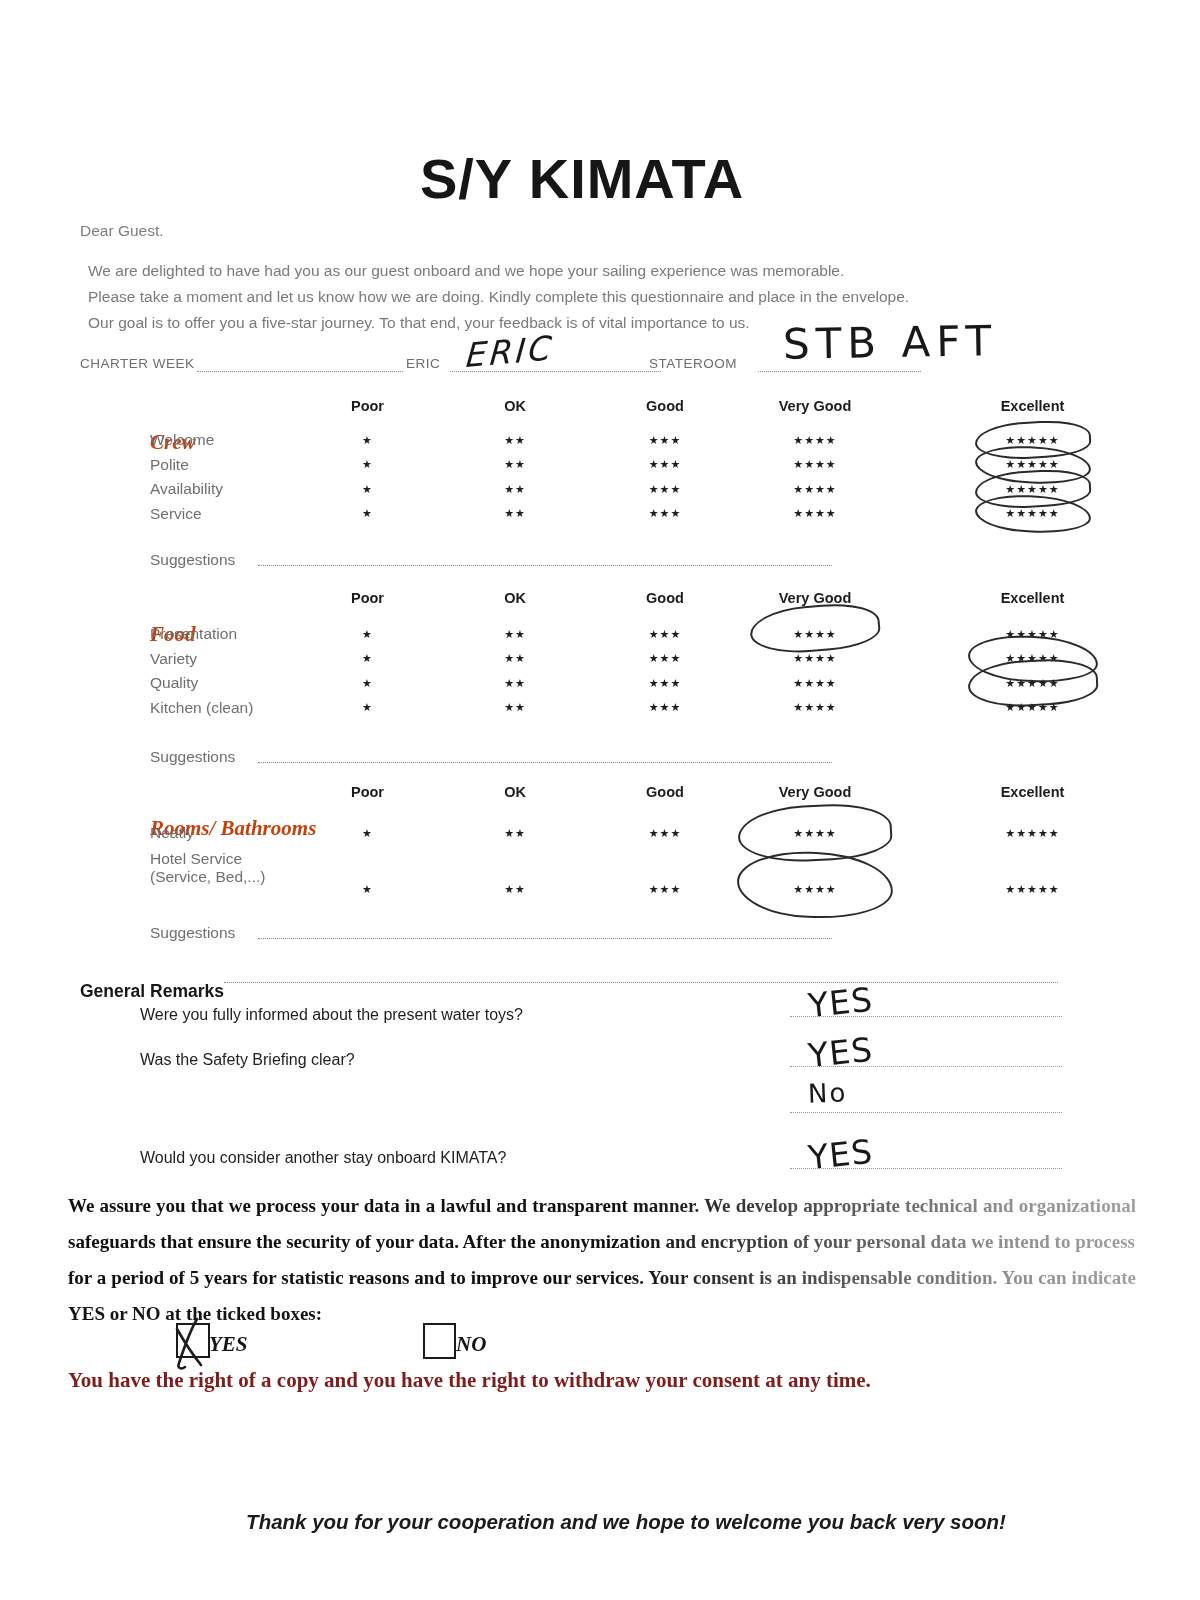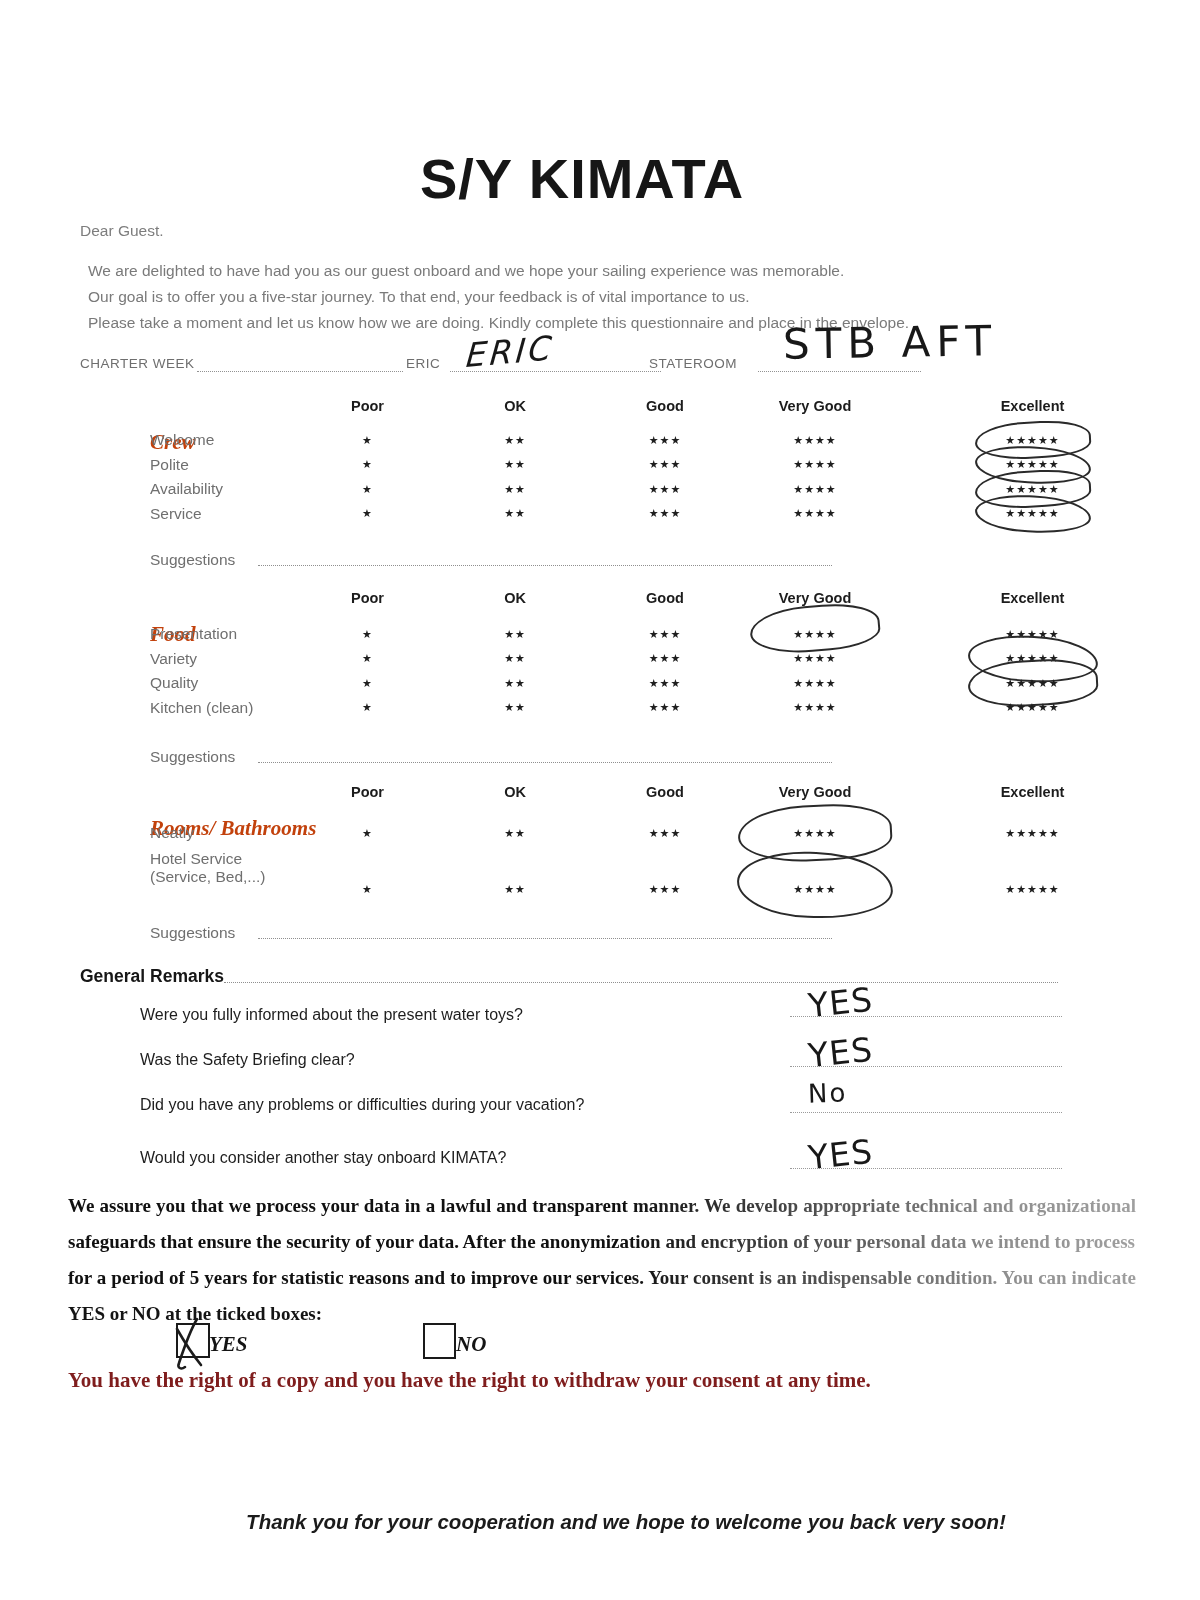--- a/index.html
+++ b/index.html
@@ -50,21 +50,21 @@
     border-radius:48% 52% 52% 48% / 50% 58% 46% 54%;}
   .t-food .circled::after{width:126px;height:42px;}
   .t-food .rrow:nth-of-type(2) .circled::after{transform:translate(-50%,-62%) rotate(-5deg);}
   .t-rooms .circled::after{width:150px;height:52px;}
   .t-rooms .tall.circled::after{width:152px;height:62px;top:auto;bottom:-12px;
     transform:translate(-50%,0) rotate(2deg);}
 
   
   .sug-label{font-size:15.5px;color:#6f6f6f;left:150px;}
   .dotline{border-bottom:1px dotted #8f8f8f;height:14px;}
-  .gr-label{left:80px;font-size:17.5px;font-weight:600;color:#161616;}
+  .gr-label{left:80px;font-size:17.5px;font-weight:600;color:#161616;margin-top:15px;}
 
   
   .question{left:140px;font-size:16px;color:#1e1e1e;}
   .ansline{left:790px;width:272px;height:46px;border-bottom:1px dotted #9a9a9a;}
   .ansline .hw{position:absolute;left:18px;bottom:-6px;}
 
   
   .consent-line{left:68px;width:1068px;font-family:"Liberation Serif",serif;
     font-weight:bold;font-size:19px;color:#141414;text-align:justify;text-align-last:justify;white-space:nowrap;}
   .consent-line.last{text-align-last:auto;white-space:normal;}
@@ -84,22 +84,22 @@
 </head>
 <body>
 
 <div class="page">
 
   <div class="abs title">S/Y KIMATA</div>
 
   <div class="abs salutation">Dear Guest.</div>
   <div class="abs intro">
     <div>We are delighted to have had you as our guest onboard and we hope your sailing experience was memorable.</div>
+    <div>Please take a moment and let us know how we are doing. Kindly complete this questionnaire and place in the envelope.</div>
     <div>Our goal is to offer you a five-star journey. To that end, your feedback is of vital importance to us.</div>
-    <div>Please take a moment and let us know how we are doing. Kindly complete this questionnaire and place in the envelope.</div>
   </div>
 
   <span class="abs flabel" style="left:80px">CHARTER WEEK</span>
   <div class="abs fline" style="left:197px;width:206px"></div>
   <span class="abs flabel" style="left:406px">ERIC</span>
   <div class="abs fline" style="left:450px;width:211px"></div>
   <span class="abs flabel" style="left:649px">STATEROOM</span>
   <div class="abs fline" style="left:758px;width:163px"></div>
   <span class="abs hw hw-name">ERIC</span>
   <span class="abs hw hw-stateroom">STB AFT</span>
@@ -353,21 +353,20 @@
   <div class="abs question" style="top:1006px">Were you fully informed about the present water toys?</div>
   <div class="abs ansline" style="top:970px">
     <span class="hw hw-yes">YES</span>
   </div>
 
   <div class="abs question" style="top:1051px">Was the Safety Briefing clear?</div>
   <div class="abs ansline" style="top:1020px">
     <span class="hw hw-yes">YES</span>
   </div>
 
-  <div class="abs question" style="top:1096px">Did you have any problems or difficulties during your vacation?</div>
   <div class="abs ansline" style="top:1066px">
     <span class="hw hw-no" style="bottom:4px">No</span>
   </div>
 
   <div class="abs question" style="top:1149px">Would you consider another stay onboard KIMATA?</div>
   <div class="abs ansline" style="top:1122px">
     <span class="hw hw-yes">YES</span>
   </div>
 
   <div class="abs consent-line fade" style="top:1195px">We assure you that we process your data in a lawful and transparent manner. We develop appropriate technical and organizational</div>

